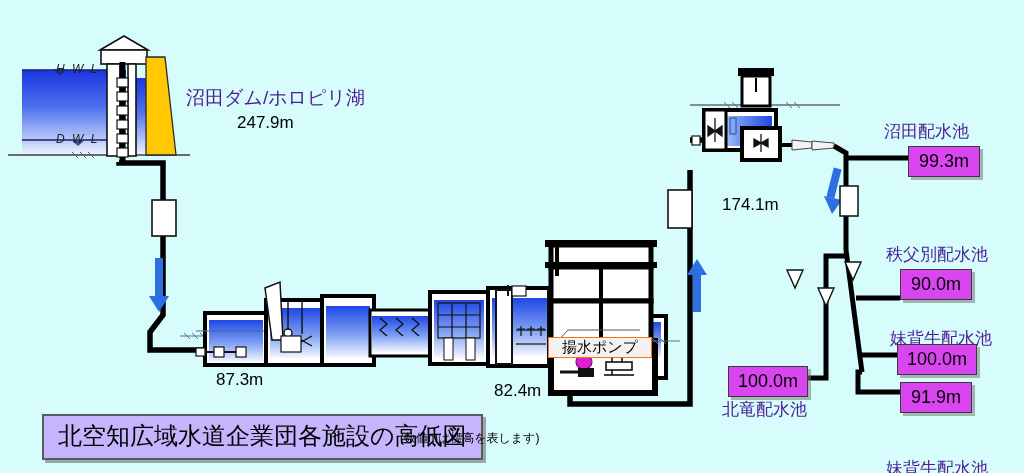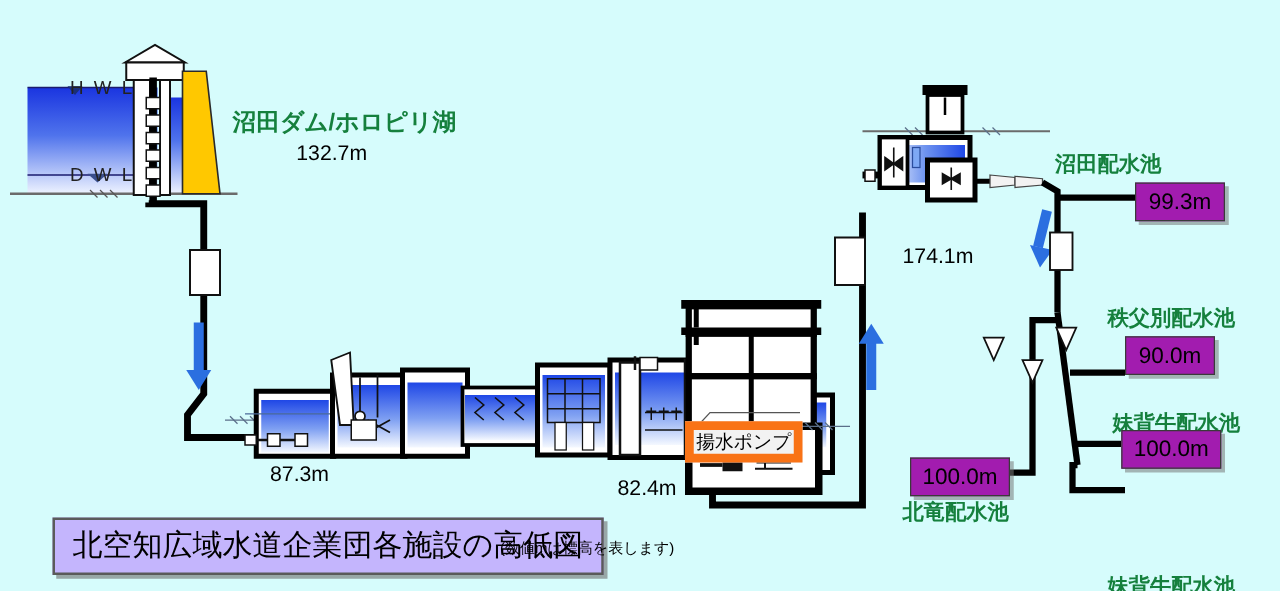--- a/index.html
+++ b/index.html
@@ -5,48 +5,48 @@
   html,body{margin:0;padding:0;}
   body{
     width:1024px;height:473px;
     background:#d6fcfc;
     font-family:"Liberation Sans","DejaVu Sans",sans-serif;
     overflow:hidden;
     position:relative;
   }
   #stage{position:absolute;left:0;top:0;width:1024px;height:473px;}
   svg{position:absolute;left:0;top:0;}
-  .lbl{position:absolute;white-space:nowrap;color:#15803d;font-weight:bold;}
+  .lbl{position:absolute;white-space:nowrap;color:#4c1d95;}
   .lbl-name{font-size:19px;letter-spacing:0px;}
   .lbl-name-sm{font-size:17px;}
   .elev{position:absolute;white-space:nowrap;font-size:17px;color:#000;}
   .valbox{
     position:absolute;
-    background:#a21caf;
+    background:#d946ef;
     border:1.5px solid #3a3a3a;
     box-shadow:3px 3px 0 rgba(120,120,120,.55);
     font-size:18px;color:#000;
     display:flex;align-items:center;justify-content:center;
     padding:1px 4px 2px 4px;
   }
   #titlebox{
     position:absolute;left:42px;top:414px;
     background:#c4b5fd;
     border:2px solid #5a5a5a;
     box-shadow:3px 3px 0 rgba(110,110,110,.6);
     padding:4px 14px 6px 14px;
     font-size:24px;color:#000;white-space:nowrap;
   }
   #titlenote{position:absolute;left:400px;top:430px;font-size:12px;color:#000;white-space:nowrap;}
-  .hwl{position:absolute;font-size:15px;letter-spacing:2px;color:#222;}
+  .hwl{position:absolute;font-size:12px;letter-spacing:2px;color:#222;font-style:italic;}
   .pumplabel{
     position:absolute;
     background:#f2f2f2;
-    border:7px solid #f97316;
-    font-size:15px;padding:0 2px;white-space:nowrap;color:#000;
+    border:1px solid #f97316;
+    font-size:15px;padding:0 13px;white-space:nowrap;color:#000;
   }
 </style>
 </head>
 <body>
 
 <div id="stage">
 
   <svg width="1024" height="473" viewBox="0 0 1024 473">
     <defs>
       <linearGradient id="waterGrad" x1="0" y1="0" x2="0" y2="1">
@@ -313,40 +313,41 @@
       <polygon points="845,262 861,262 853,280" fill="#ffffff" stroke="#111" stroke-width="1.4"></polygon>
       <polygon points="818,288 834,288 826,306" fill="#ffffff" stroke="#111" stroke-width="1.4"></polygon>
       <polygon points="818,272 834,272 826,290" fill="#ffffff" stroke="#111" stroke-width="1.4" opacity="0"></polygon>
       <polygon points="822,268 838,268 830,286" fill="#ffffff" stroke="#111" stroke-width="1.4" opacity="0"></polygon>
       <polygon points="814,280 830,280 822,298" fill="#ffffff" stroke="#111" stroke-width="1.4" opacity="0"></polygon>
       <polygon points="787,270 803,270 795,288" fill="#ffffff" stroke="#111" stroke-width="1.4"></polygon>
     </g>
   </svg>
 
   <div class="lbl lbl-name" style="left:186px;top:85px;">沼田ダム/ホロピリ湖</div>
-  <div class="elev" style="left:237px;top:113px;">132.7m</div>
+  <div class="elev" style="left:237px;top:113px;">247.9m</div>
   <div class="hwl" style="left:56px;top:62px;">H W L</div>
   <div class="hwl" style="left:56px;top:132px;">D W L</div>
 
   <div class="elev" style="left:216px;top:370px;">87.3m</div>
   <div class="elev" style="left:494px;top:381px;">82.4m</div>
 
   <div class="pumplabel" style="left:548px;top:337px;">揚水ポンプ</div>
 
   <div class="elev" style="left:722px;top:195px;">174.1m</div>
 
-  <div class="lbl lbl-name-sm" style="left:844px;top:120px;">沼田配水池</div>
+  <div class="lbl lbl-name-sm" style="left:884px;top:120px;">沼田配水池</div>
   <div class="valbox" style="left:908px;top:146px;width:62px;height:26px;">99.3m</div>
 
   <div class="lbl lbl-name-sm" style="left:886px;top:243px;">秩父別配水池</div>
   <div class="valbox" style="left:900px;top:269px;width:62px;height:26px;">90.0m</div>
 
   <div class="lbl lbl-name-sm" style="left:890px;top:327px;">妹背牛配水池</div>
   <div class="valbox" style="left:897px;top:344px;width:70px;height:26px;">100.0m</div>
 
+  <div class="valbox" style="left:900px;top:382px;width:62px;height:26px;">91.9m</div>
   <div class="lbl lbl-name-sm" style="left:886px;top:420px;margin-top:37px;">妹背牛配水池</div>
 
   <div class="valbox" style="left:728px;top:366px;width:70px;height:26px;">100.0m</div>
   <div class="lbl lbl-name-sm" style="left:722px;top:398px;">北竜配水池</div>
 
   <div id="titlebox">北空知広域水道企業団各施設の高低図</div>
   <div id="titlenote">(数値mは標高を表します)</div>
 
 </div>
 

